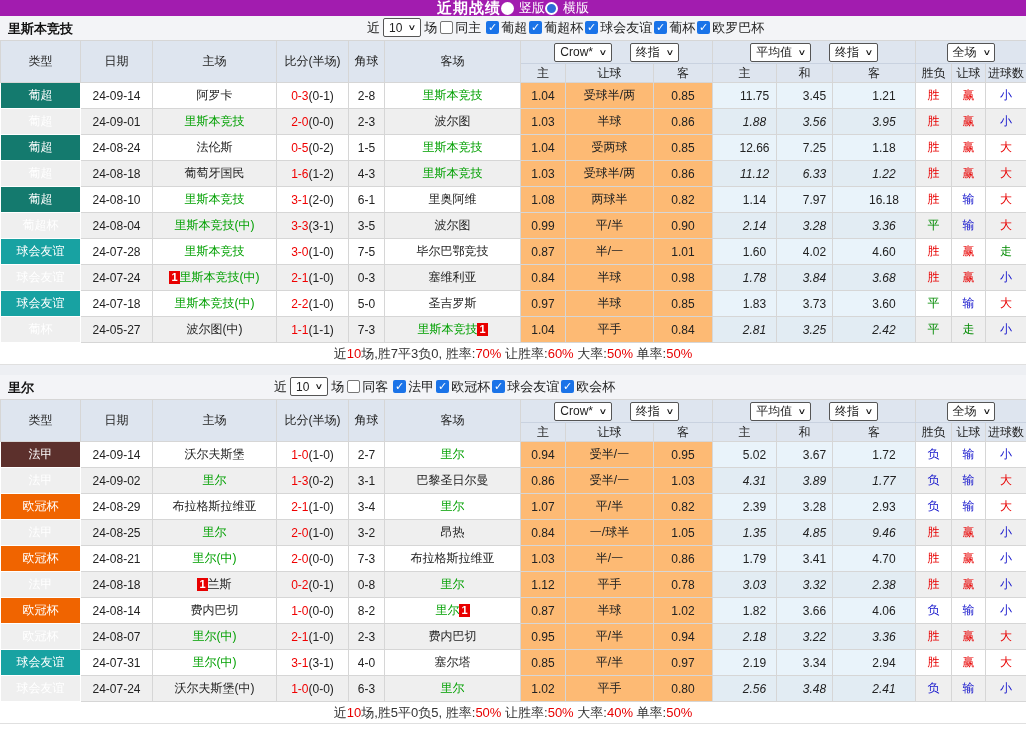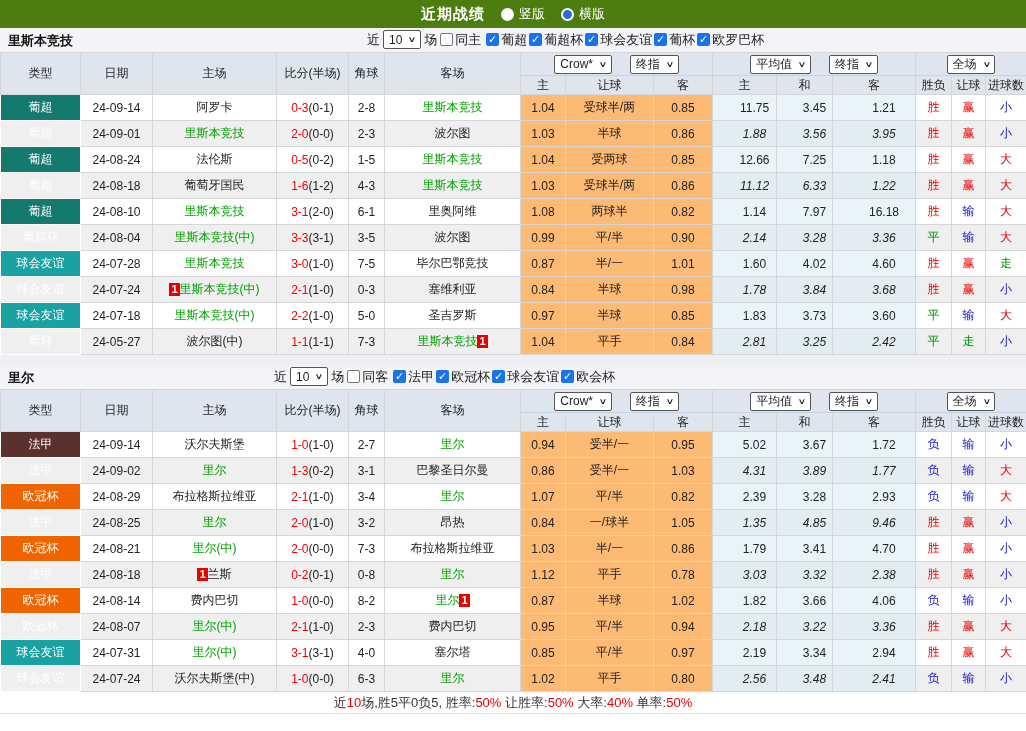--- a/index.html
+++ b/index.html
@@ -2,21 +2,21 @@
 <html><head>
 <meta charset="utf-8">
 <style>
   * { box-sizing: border-box; }
   html,body { margin:0; padding:0; }
   body {
     width:1026px; height:731px; overflow:hidden; background:#fff;
     font-family:"Liberation Sans","DejaVu Sans",sans-serif; font-size:13px; color:#222;
   }
   
-  .topbar { height:28px; background:#4d7c0f; display:flex; align-items:center; justify-content:center; gap:16px; color:#fff; }
+  .topbar { height:16px; background:#a21caf; display:flex; align-items:center; justify-content:center; color:#fff; }
   .topbar .title { font-weight:bold; font-size:15px; letter-spacing:1px; }
   .radio-opt { display:inline-flex; align-items:center; gap:5px; font-size:13px; cursor:pointer; }
   .radio { display:inline-block; border-radius:50%; }
   .radio.sel { width:13px; height:13px; background:#fff; }
   .radio.unsel { width:13px; height:13px; border:2.5px solid #fff; background:#2e6bd8; }
   
   .filter-row { height:24px; background:#f3f4f7; position:relative; font-size:13px; }
   .team-name { position:absolute; left:8px; top:4px; font-weight:bold; color:#111; }
   .filters { position:absolute; top:2px; display:flex; align-items:center; gap:3px; white-space:nowrap; }
   .sec0 .filters { left:367px; }
@@ -344,20 +344,23 @@
           <td class="c-crow">0.84</td>
           <td class="c-avg">2.81</td>
           <td class="c-avg">3.25</td>
           <td class="c-avg">2.42</td>
           <td><span class="txt-g">平</span></td>
           <td><span class="txt-g">走</span></td>
           <td><span class="txt-b">小</span></td>
         </tr>
       </tbody>
   </table>
+  <div class="summary-row">
+      <span class="summary"><span>近</span><span class="red">10</span><span>场,胜7平3负0, 胜率:</span><span class="red">70%</span><span> 让胜率:</span><span class="red">60%</span><span> 大率:</span><span class="red">50%</span><span> 单率:</span><span class="red">50%</span></span>
+    </div>
 </div>
 
 <div class="gap"></div>
 
 <div class="section sec1">
   <div class="filter-row">
     <span class="team-name">里尔</span>
     <div class="filters">
       <span>近</span>
       <span class="select">

